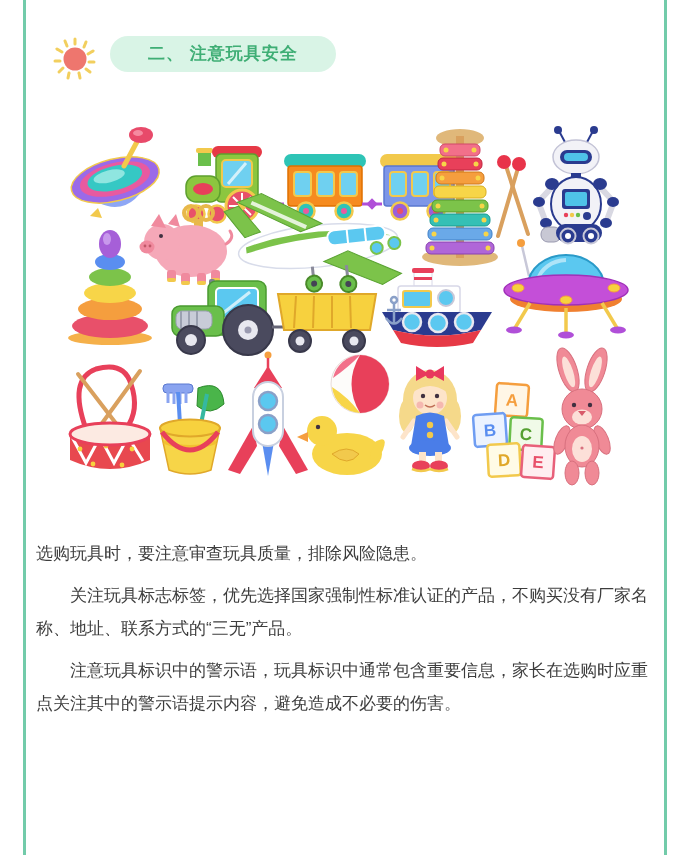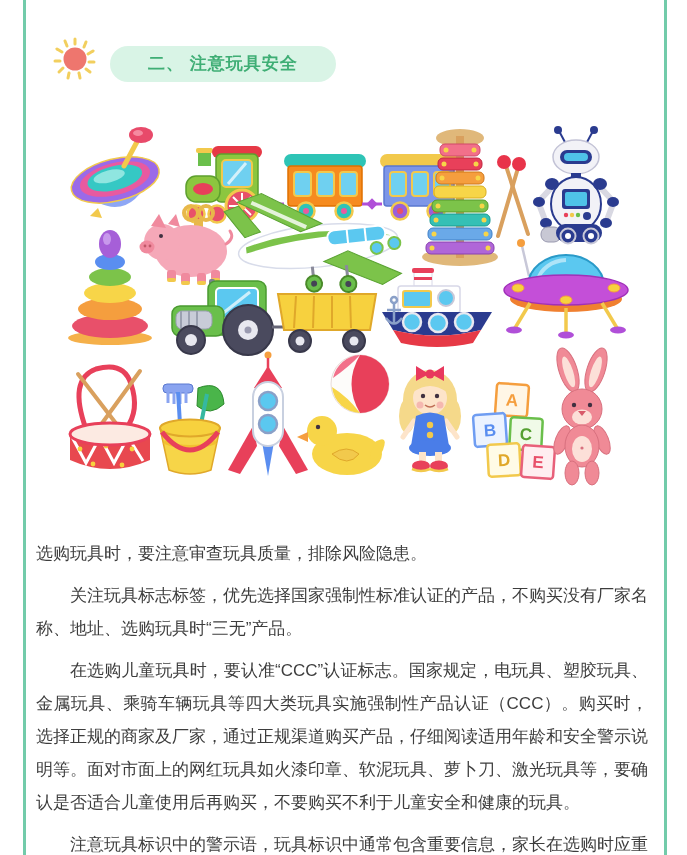--- a/index.html
+++ b/index.html
@@ -6,21 +6,21 @@
   html,body { background:#ffffff; }
   body {
     width:687px; height:855px; overflow:hidden;
     font-family:"Liberation Sans","DejaVu Sans",sans-serif;
   }
   .page {
     margin-left:23px; width:644px; height:855px;
     border-left:3px solid #72cbaa; border-right:3px solid #72cbaa;
     background:#ffffff;
   }
-  .header { display:flex; align-items:flex-end; padding:36px 0 0 26px; }
+  .header { display:flex; align-items:flex-start; padding:36px 0 0 26px; }
   .sun { width:46px; height:46px; flex:0 0 auto; }
   .section-pill {
     margin-left:12px; height:36px; line-height:36px;
     background:#d9f4e6; border-radius:18px; padding:0 38px;
     color:#3fae75; font-weight:bold; font-size:17px; letter-spacing:1px;
   }
   .illo { display:block; margin:42px 0 0 34px; }
   .content { padding:26px 16px 0 10px; }
   .content p {
     font-size:17px; line-height:33px; color:#3d3d3d;
@@ -457,18 +457,17 @@
       <ellipse cx="522" cy="322" rx="17" ry="21" fill="#f08a96" stroke="#d8707e"></ellipse>
       <ellipse cx="522" cy="325" rx="10" ry="13" fill="#fce0d8"></ellipse>
       <circle cx="522" cy="324" r="1.6" fill="#d8707e"></circle>
       <ellipse cx="512" cy="349" rx="7" ry="12" fill="#f08a96" stroke="#d8707e"></ellipse>
       <ellipse cx="532" cy="349" rx="7" ry="12" fill="#f08a96" stroke="#d8707e"></ellipse>
     </g>
   </svg>
 
   <div class="content">
     <p>选购玩具时，要注意审查玩具质量，排除风险隐患。</p>
-    <p class="indent">关注玩具标志标签，优先选择国家强制性标准认证的产品，不购买没有厂家名称、地址、选购玩具时“三无”产品。</p>
-    <p class="indent">在选购儿童玩具时，要认准“CCC”认证标志。国家规定，电玩具、塑胶玩具、金属玩具、乘骑车辆玩具等四大类玩具实施强制性产品认证（CCC）。购买时，选择正规的商家及厂家，通过正规渠道购买产品，仔细阅读适用年龄和安全警示说明等。面对市面上的网红玩具如火漆印章、软泥玩具、萝卜刀、激光玩具等，要确认是否适合儿童使用后再购买，不要购买不利于儿童安全和健康的玩具。</p>
+    <p class="indent">关注玩具标志标签，优先选择国家强制性标准认证的产品，不购买没有厂家名称、地址、联系方式的“三无”产品。</p>
     <p class="indent">注意玩具标识中的警示语，玩具标识中通常包含重要信息，家长在选购时应重点关注其中的警示语提示内容，避免造成不必要的伤害。</p>
   </div>
 
 </div>
 
 </body></html>

